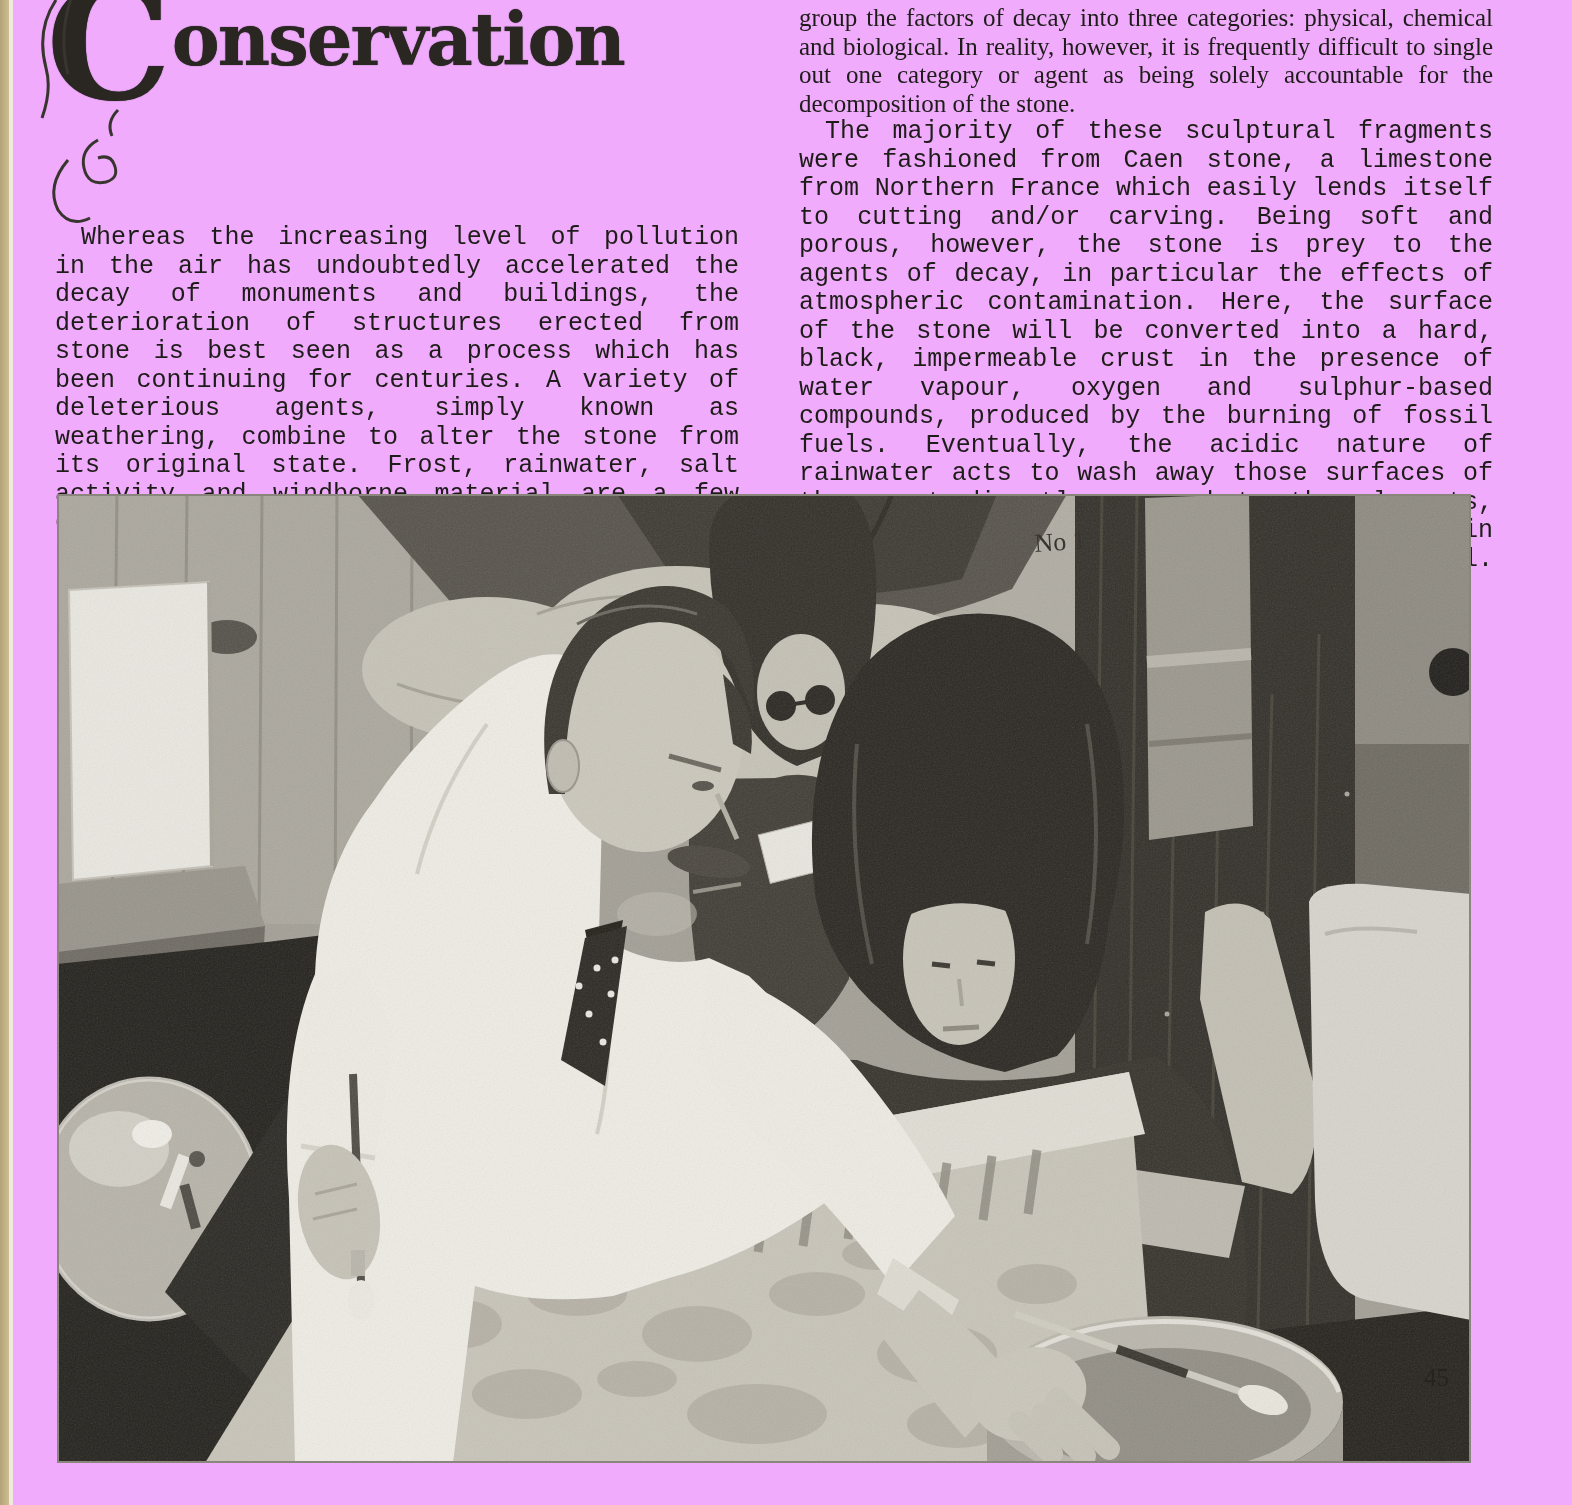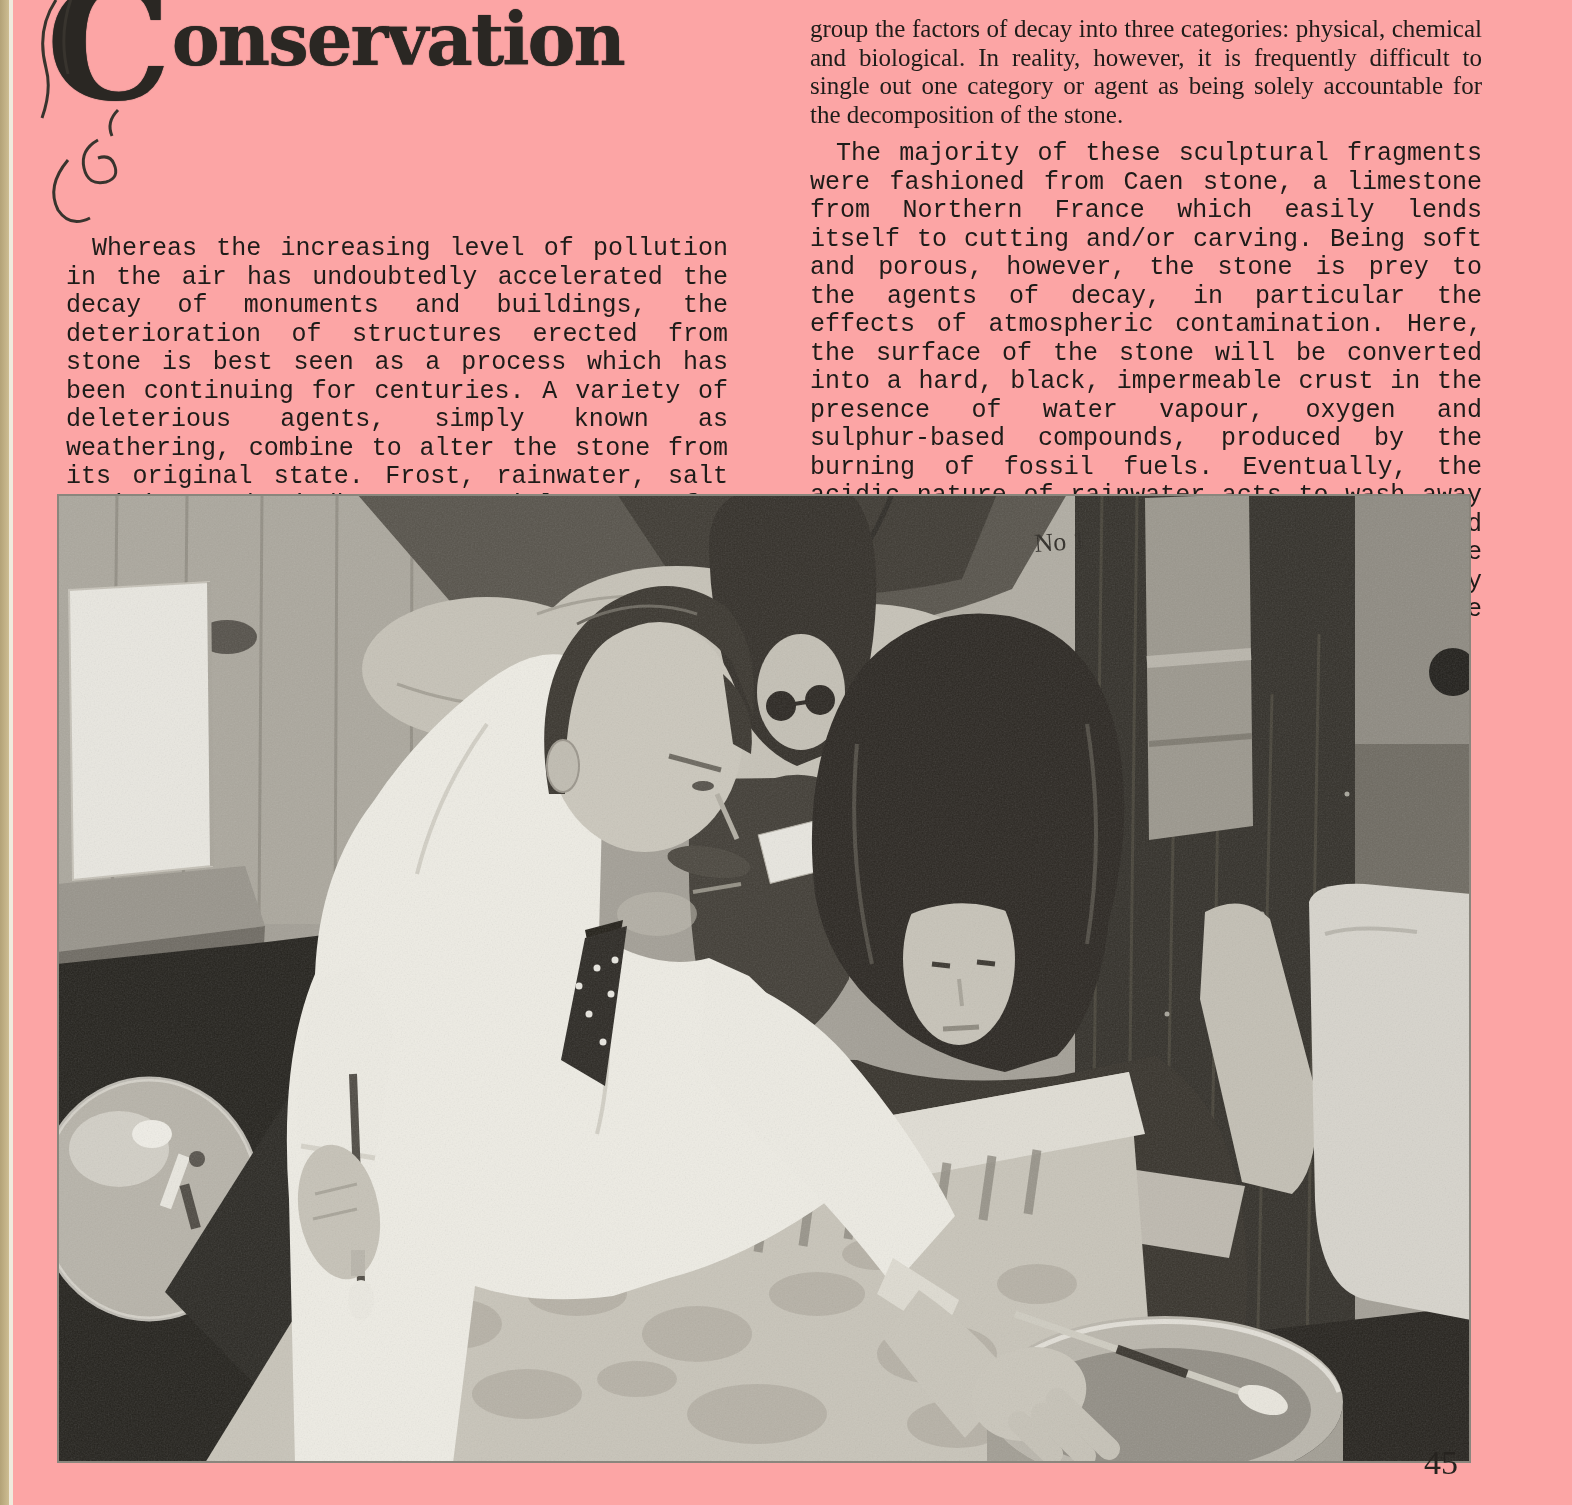--- a/index.html
+++ b/index.html
@@ -1,52 +1,52 @@
 <!DOCTYPE html>
 <html><head>
 <meta charset="utf-8">
 <style>
   html,body{margin:0;padding:0;}
   body{
     width:1572px;height:1505px;position:relative;
     background:#ffffff;overflow:hidden;
     font-family:"Liberation Serif",serif;
   }
-  .page{position:absolute;inset:0;background:#fca5a5;}
+  .page{position:absolute;inset:0;background:#f0abfc;}
   .spine-edge{position:absolute;left:0;top:0;width:9px;height:100%;
     background:linear-gradient(90deg,#b3a277,#cdbd92);}
   .spine-inner{position:absolute;left:9px;top:0;width:4px;height:100%;background:#efeadd;}
 
   .title-block{position:absolute;left:46px;top:-18px;width:600px;height:240px;}
   .title-flourish{position:absolute;left:-18px;top:8px;}
   .title-text{
     font-family:"DejaVu Serif",serif;font-weight:bold;color:#2a2723;
     font-size:72px;letter-spacing:-2px;line-height:1.6;
     text-shadow:0 0 1px #2a2723;
   }
   .title-text::first-letter{
     font-size:158px;line-height:0.1;vertical-align:-34px;
     letter-spacing:-6px;padding-right:6px;
   }
 
   .col{position:absolute;color:#1e1c19;}
   .col p{
-    margin:11px;font-size:25px;line-height:28.5px;text-align:justify;
+    margin:0;font-size:25px;line-height:28.5px;text-align:justify;
     font-family:"Liberation Serif",serif;
   }
   .col p.indent{text-indent:26px;font-family:Liberation Mono, monospace;}
   .col-left{left:55px;top:224px;width:684px;}
   .col-right{left:799px;top:4px;width:694px;}
 
   .figure{position:absolute;left:57px;top:494px;width:1414px;height:969px;}
   .figure svg{display:block;width:100%;height:100%;}
 
   .page-number{
-    position:absolute;left:1424px;top:1444px;
-    font-size:34px;color:#26231f;font-family:"Liberation Serif",serif;
+    position:absolute;left:1424px;top:1364px;
+    font-size:25px;color:#26231f;font-family:"Liberation Serif",serif;
   }
 </style>
 </head>
 <body>
 
 <div class="page">
   <div class="spine-edge"></div>
   <div class="spine-inner"></div>
 
   <div class="title-block">

